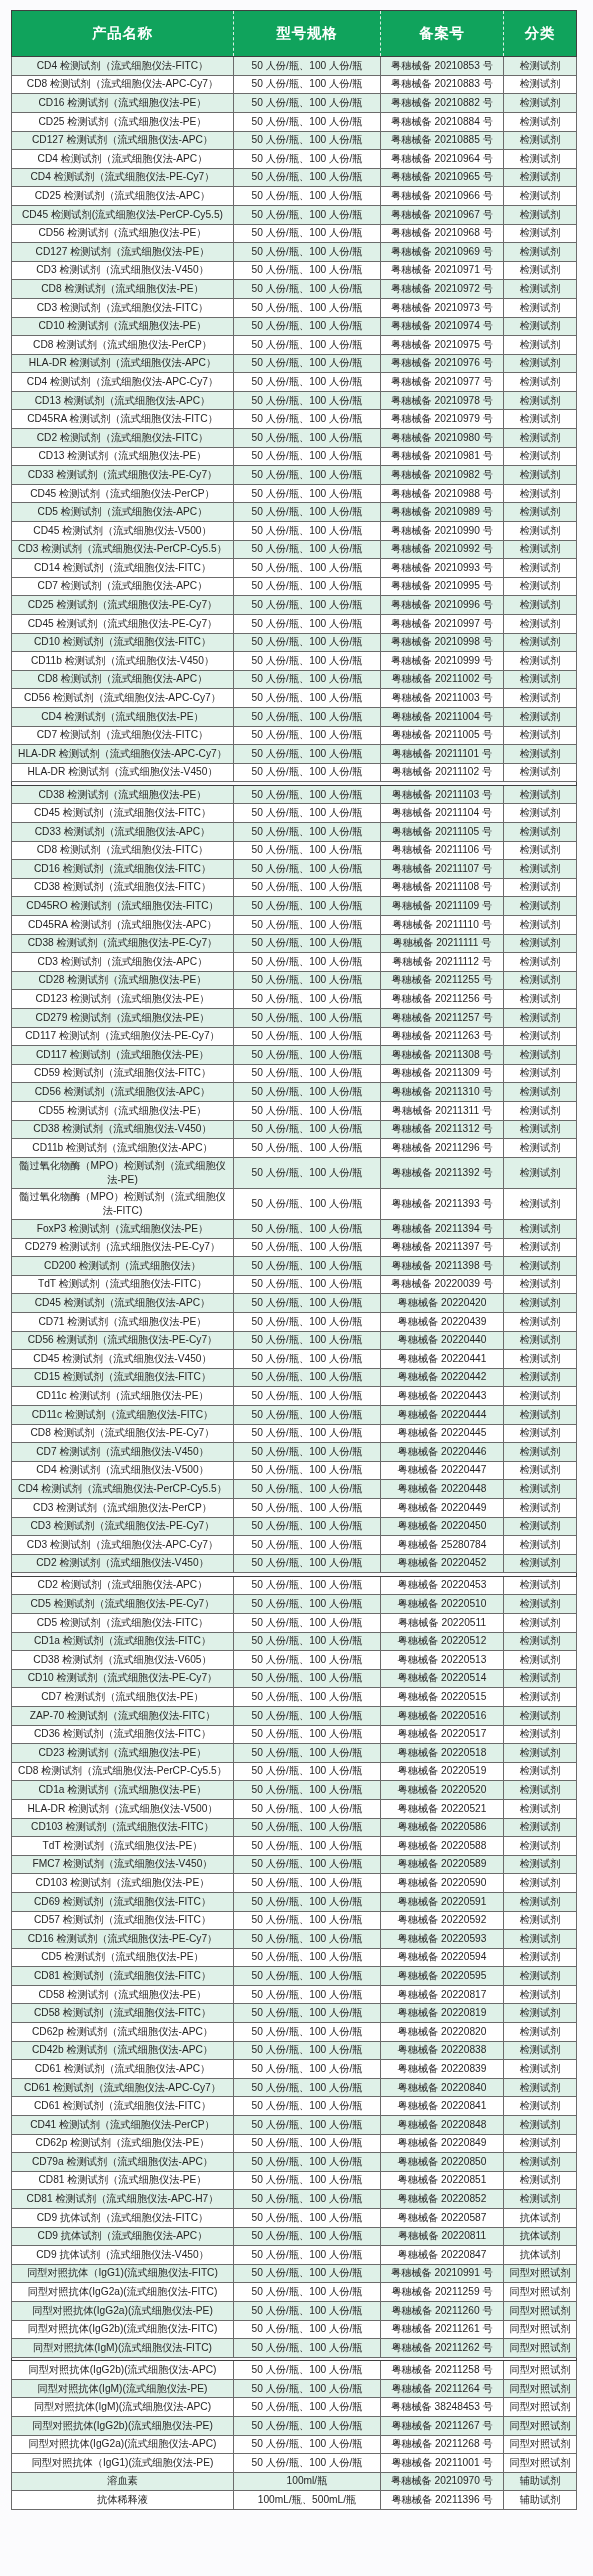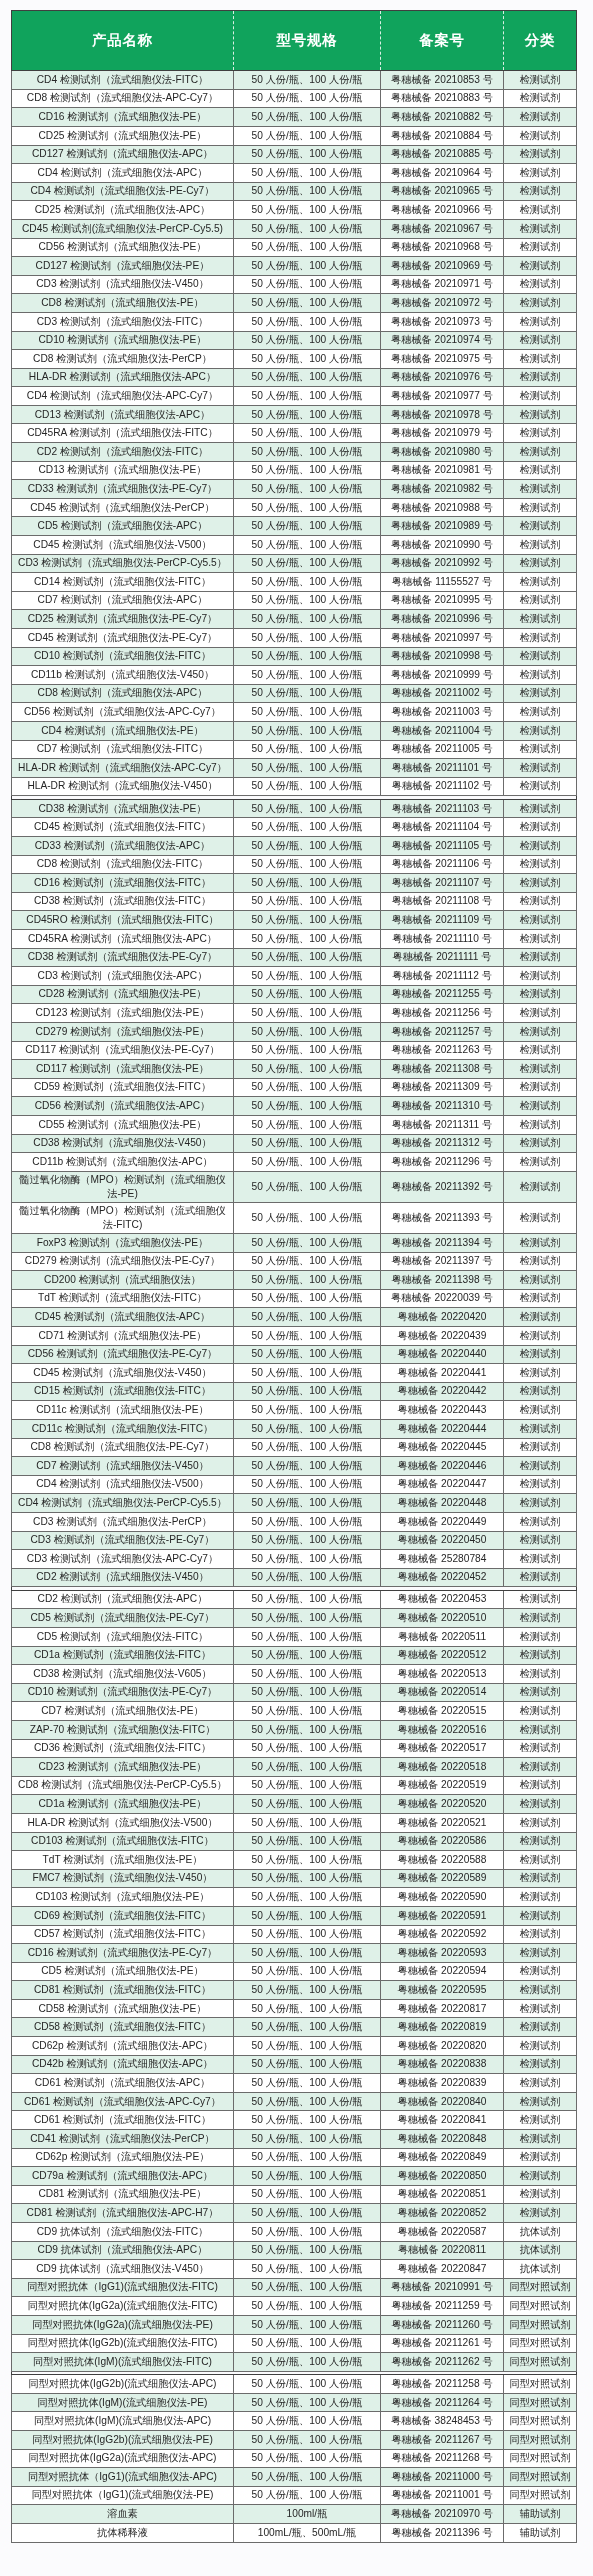--- a/index.html
+++ b/index.html
@@ -5,21 +5,21 @@
   html,body{margin:0;padding:0;background:#fbfbfd;}
   body{font-family:"Liberation Sans","DejaVu Sans",sans-serif;color:#262626;}
   .wrap{padding:10.2px 0 20.3px 11px;}
   table.catalog{border-collapse:collapse;width:565px;table-layout:fixed;border:1.7px solid #3f3f3f;background:#fff;}
   col.c-name{width:222px;}
   col.c-spec{width:147px;}
   col.c-reg{width:123px;}
   col.c-cls{width:73px;}
   thead th{
     background:#10a35c;color:#ffffff;font-weight:bold;font-size:14.4px;
-    height:37px;padding:11px;border-bottom:1.3px solid #3f3f3f;letter-spacing:0.8px;
+    height:37px;padding:4px;border-bottom:1.3px solid #3f3f3f;letter-spacing:0.8px;
   }
   thead th + th{border-left:0.8px dashed #d9efe3;margin-top:24px;}
   tbody td{
     border:0.8px solid #6b6b6b;font-size:10.2px;text-align:center;
     height:16px;padding:0.8px 1.7px;line-height:1.4;word-break:break-all;
   }
   tr.alt td{background:#dff1e8;}
   tr.plain td{background:#ffffff;}
   tr.section-gap td{
     height:2.5px;padding:0;background:#fbfbfd;
@@ -205,21 +205,21 @@
         </tr>
         <tr class="alt">
           <td>CD3 检测试剂（流式细胞仪法-PerCP-Cy5.5）</td>
           <td>50 人份/瓶、100 人份/瓶</td>
           <td>粤穗械备 20210992 号</td>
           <td>检测试剂</td>
         </tr>
         <tr class="plain">
           <td>CD14 检测试剂（流式细胞仪法-FITC）</td>
           <td>50 人份/瓶、100 人份/瓶</td>
-          <td>粤穗械备 11155527 号</td>
+          <td>粤穗械备 20210993 号</td>
           <td>检测试剂</td>
         </tr>
         <tr class="plain">
           <td>CD7 检测试剂（流式细胞仪法-APC）</td>
           <td>50 人份/瓶、100 人份/瓶</td>
           <td>粤穗械备 20210995 号</td>
           <td>检测试剂</td>
         </tr>
         <tr class="alt">
           <td>CD25 检测试剂（流式细胞仪法-PE-Cy7）</td>
@@ -809,26 +809,20 @@
         <tr class="alt">
           <td>同型对照抗体(IgG2b)(流式细胞仪法-PE)</td>
           <td>50 人份/瓶、100 人份/瓶</td>
           <td>粤穗械备 20211267 号</td>
           <td>同型对照试剂</td>
         </tr>
         <tr class="plain">
           <td>同型对照抗体(IgG2a)(流式细胞仪法-APC)</td>
           <td>50 人份/瓶、100 人份/瓶</td>
           <td>粤穗械备 20211268 号</td>
-          <td>同型对照试剂</td>
-        </tr>
-        <tr class="alt">
-          <td>同型对照抗体（IgG1)(流式细胞仪法-APC)</td>
-          <td>50 人份/瓶、100 人份/瓶</td>
-          <td>粤穗械备 20211000 号</td>
           <td>同型对照试剂</td>
         </tr>
         <tr class="plain">
           <td>同型对照抗体（IgG1)(流式细胞仪法-PE)</td>
           <td>50 人份/瓶、100 人份/瓶</td>
           <td>粤穗械备 20211001 号</td>
           <td>同型对照试剂</td>
         </tr>
         <tr class="alt">
           <td>溶血素</td>

